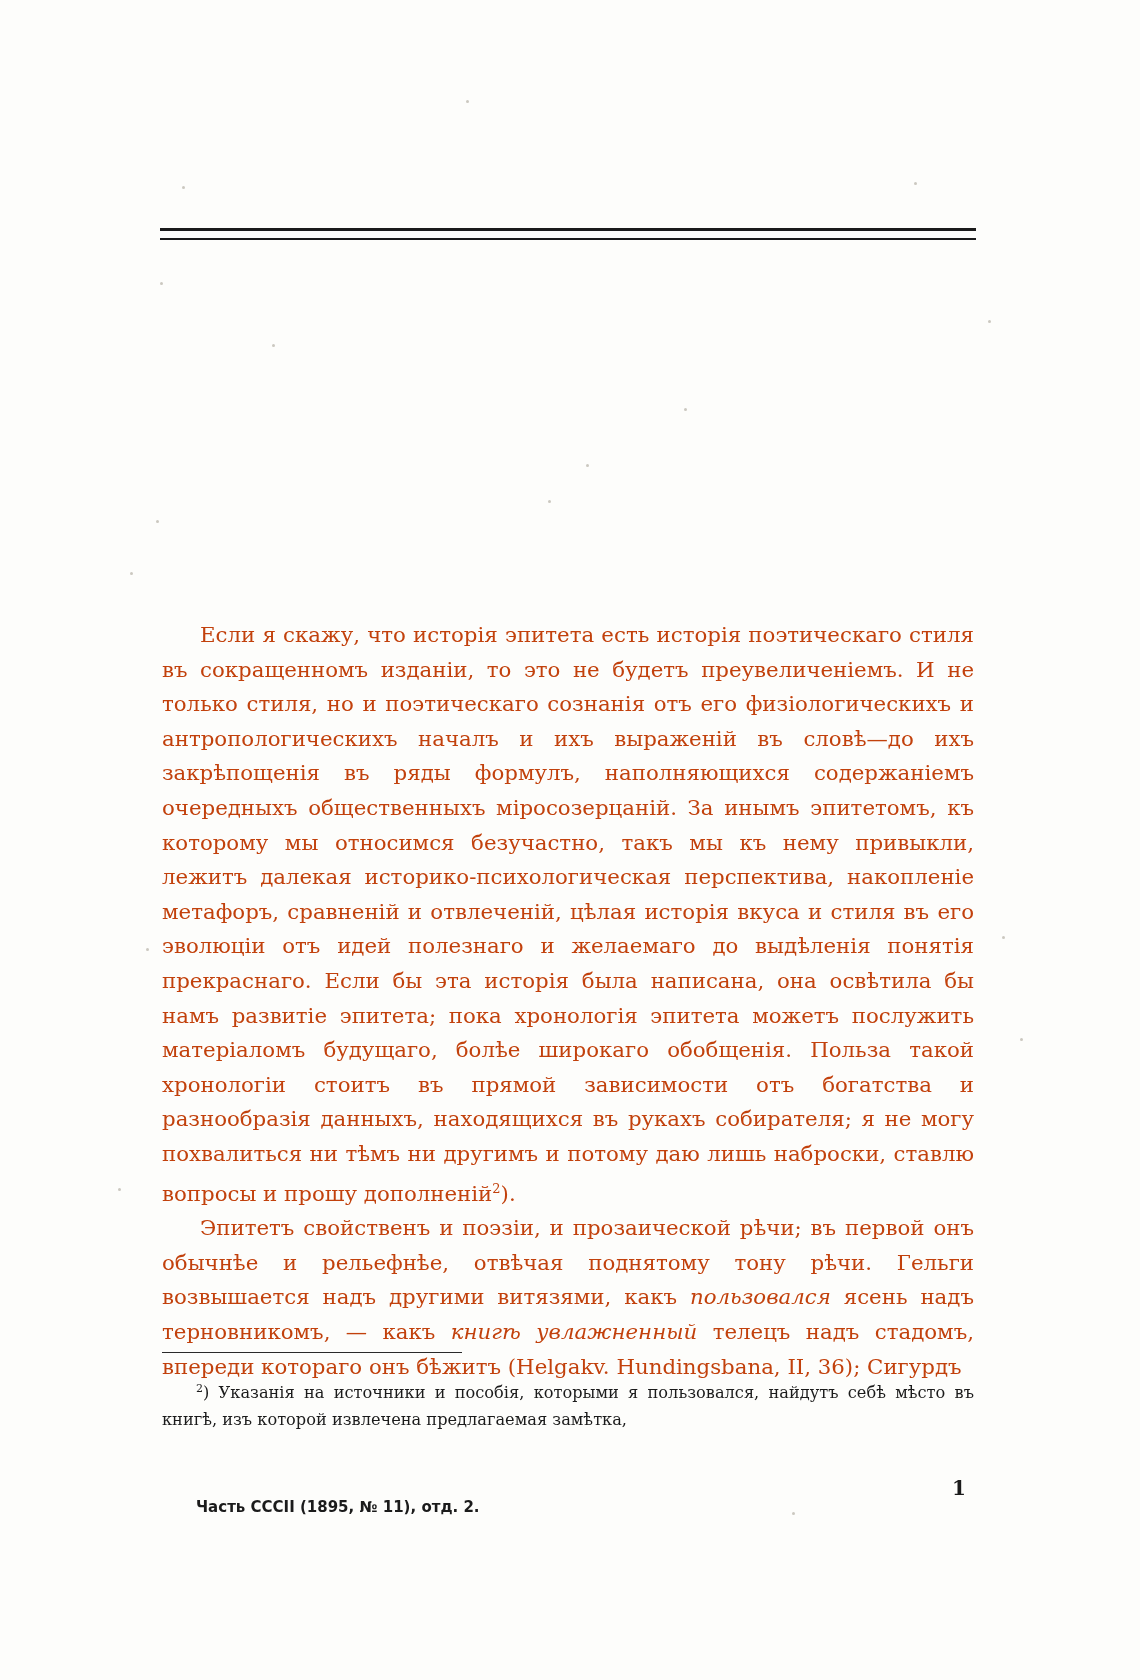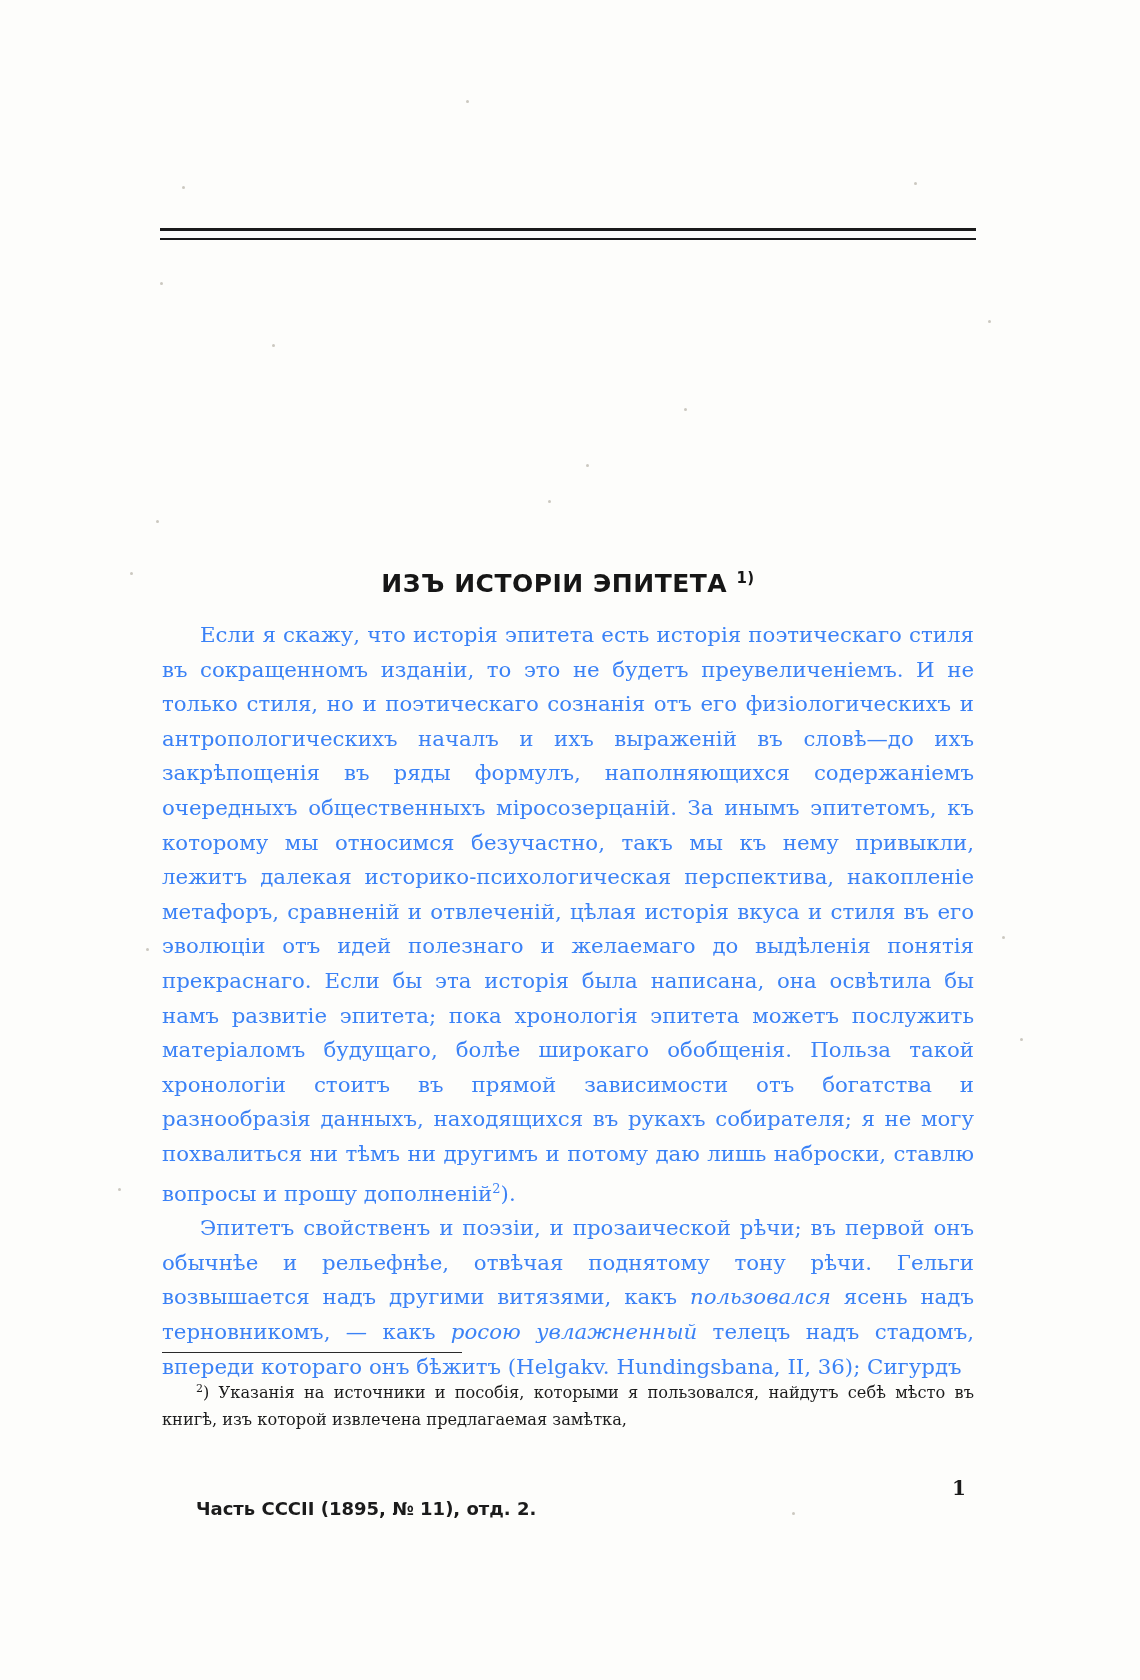--- a/index.html
+++ b/index.html
@@ -53,21 +53,21 @@
   }
   .body {
     position: absolute;
     left: 162px;
     top: 618px;
     width: 812px;
     font-size: 21.3px;
     line-height: 34.6px;
     text-align: justify;
     text-justify: inter-word;
-    color: #3b82f6;
+    color: #c2410c;
     font-family: "DejaVu Serif", serif;
   }
   .body p {
     margin: 0;
     text-indent: 38px;
   }
   .body .it {
     font-style: italic;
   }
   .body .sup {
@@ -99,21 +99,21 @@
   .notes .sup {
     font-size: 11px;
     vertical-align: super;
   }
   .colophon {
     position: absolute;
     left: 196px;
     top: 1498px;
     font-family: "DejaVu Sans", sans-serif;
     font-weight: bold;
-    font-size: 18px;
+    font-size: 15px;
     color: #1b1b1b;
   }
   .pagenum {
     position: absolute;
     left: 952px;
     top: 1476px;
     font-family: "DejaVu Serif", serif;
     font-size: 20px;
     font-weight: bold;
     color: #1b1b1b;
@@ -136,28 +136,24 @@
   <div class="speck" style="left:156px;top:520px;"></div>
   <div class="speck" style="left:130px;top:572px;"></div>
   <div class="speck" style="left:146px;top:948px;"></div>
   <div class="speck" style="left:1002px;top:936px;"></div>
   <div class="speck" style="left:1020px;top:1038px;"></div>
   <div class="speck" style="left:118px;top:1188px;"></div>
   <div class="speck" style="left:792px;top:1512px;"></div>
 
   <div class="rule"></div>
 
-  <h1 class="title">
-    <span>ИЗЪ ИСТОРІИ ЭПИТЕТА</span>
-    <span class="fn">1)</span>
-  </h1>
 
   <div class="body">
     <p id="para-0">Если я скажу, что исторія эпитета есть исторія поэтическаго стиля въ сокращенномъ изданіи, то это не будетъ преувеличеніемъ. И не только стиля, но и поэтическаго сознанія отъ его физіологическихъ и антропологическихъ началъ и ихъ выраженій въ словѣ—до ихъ закрѣпощенія въ ряды формулъ, наполняющихся содержаніемъ очередныхъ общественныхъ міросозерцаній. За инымъ эпитетомъ, къ которому мы относимся безучастно, такъ мы къ нему привыкли, лежитъ далекая историко-психологическая перспектива, накопленіе метафоръ, сравненій и отвлеченій, цѣлая исторія вкуса и стиля въ его эволюціи отъ идей полезнаго и желаемаго до выдѣленія понятія прекраснаго. Если бы эта исторія была написана, она освѣтила бы намъ развитіе эпитета; пока хронологія эпитета можетъ послужить матеріаломъ будущаго, болѣе широкаго обобщенія. Польза такой хронологіи стоитъ въ прямой зависимости отъ богатства и разнообразія данныхъ, находящихся въ рукахъ собирателя; я не могу похвалиться ни тѣмъ ни другимъ и потому даю лишь наброски, ставлю вопросы и прошу дополненій<span class="sup">2</span>).</p>
-    <p id="para-1">Эпитетъ свойственъ и поэзіи, и прозаической рѣчи; въ первой онъ обычнѣе и рельефнѣе, отвѣчая поднятому тону рѣчи. Гельги возвышается надъ другими витязями, какъ <span class="it">пользовался</span> ясень надъ терновникомъ, — какъ <span class="it">росою увлажненный</span> телецъ надъ стадомъ, впереди котораго онъ бѣжитъ (Helgakv. Hundingsbana, II, 36); Сигурдъ</p>
+    <p id="para-1">Эпитетъ свойственъ и поэзіи, и прозаической рѣчи; въ первой онъ обычнѣе и рельефнѣе, отвѣчая поднятому тону рѣчи. Гельги возвышается надъ другими витязями, какъ <span class="it">пользовался</span> ясень надъ терновникомъ, — какъ <span class="it">книгѣ увлажненный</span> телецъ надъ стадомъ, впереди котораго онъ бѣжитъ (Helgakv. Hundingsbana, II, 36); Сигурдъ</p>
   </div>
 
   <div class="footrule"></div>
 
   <div class="notes">
     <p id="note-1"><span class="sup">2</span>) Указанія на источники и пособія, которыми я пользовался, найдутъ себѣ мѣсто въ книгѣ, изъ которой извлечена предлагаемая замѣтка,</p>
   </div>
 
   <div class="colophon">Часть CCCII (1895, № 11), отд. 2.</div>
   <div class="pagenum">1</div>

